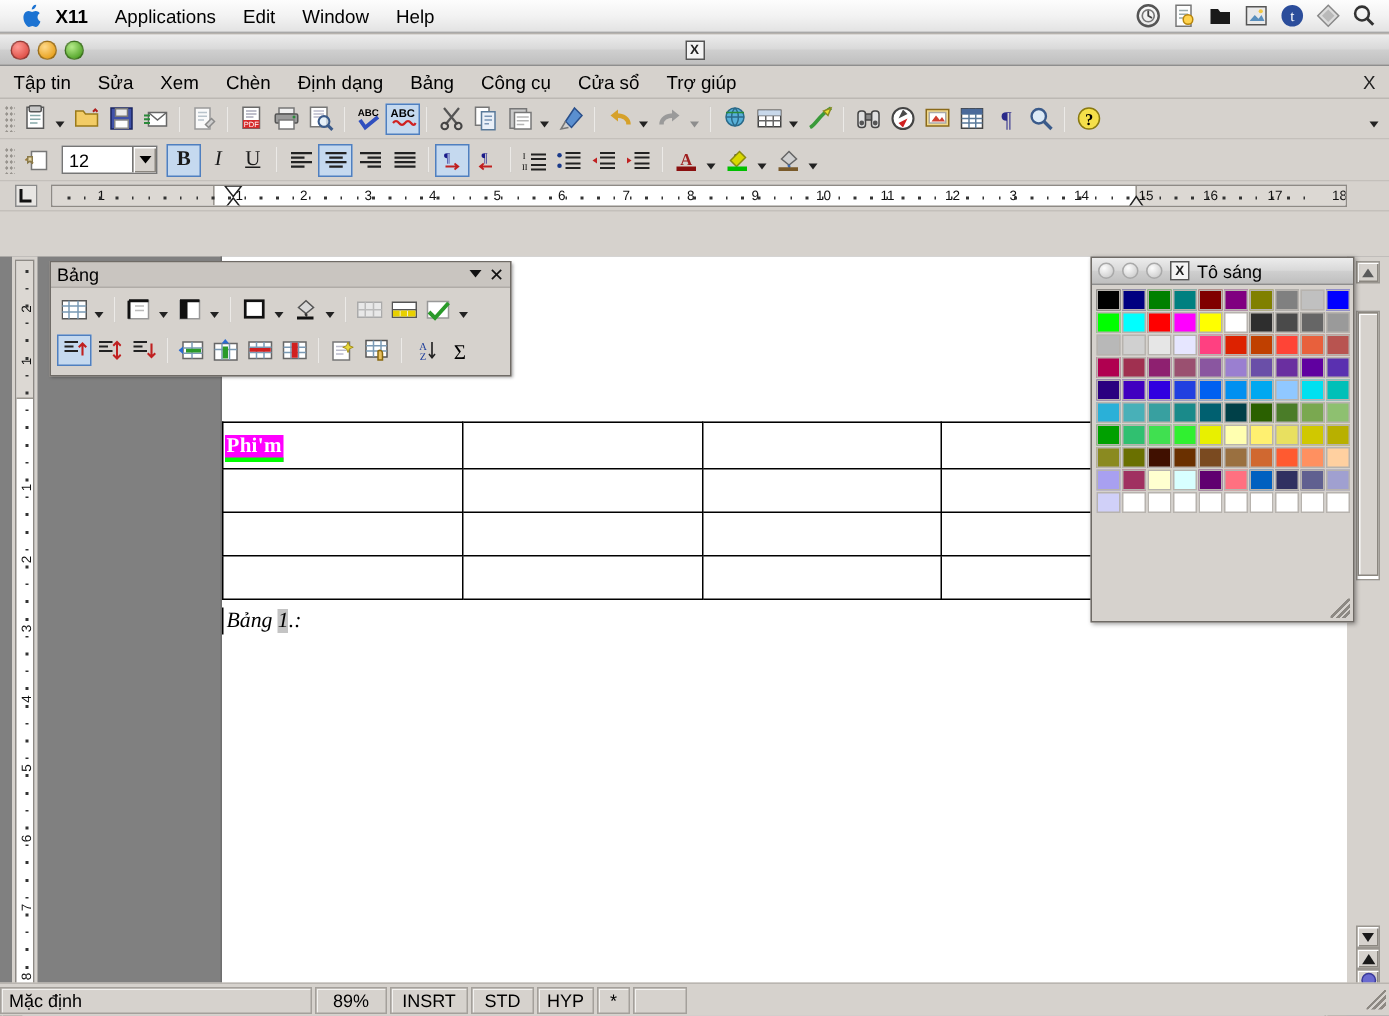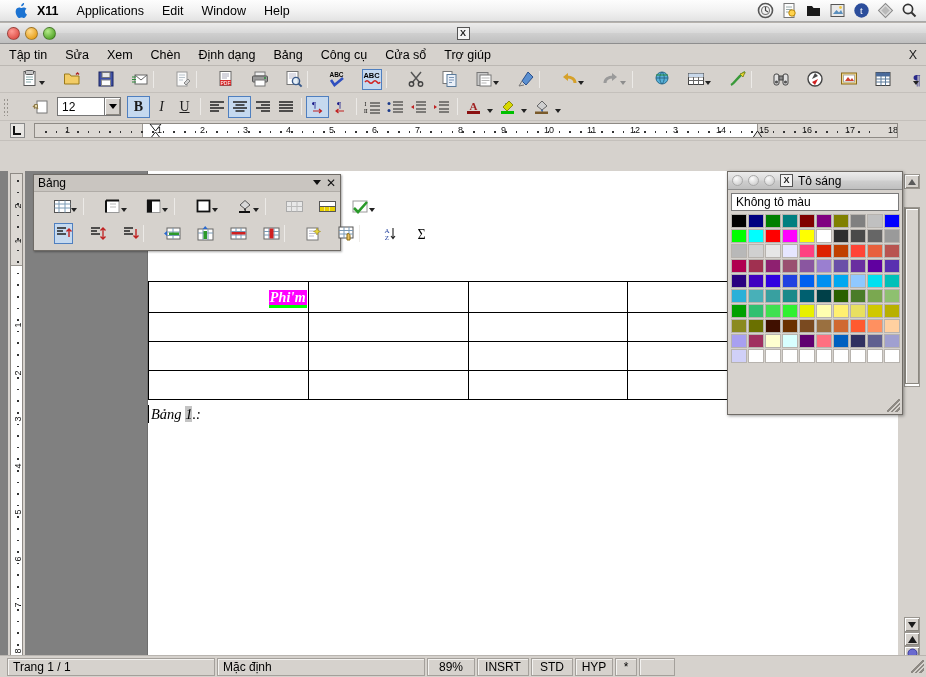--- a/index.html
+++ b/index.html
@@ -71,21 +71,21 @@
 
   
   .toolbar {
     height: 27px; background: #d6d2cd; display: flex; align-items: center;
     border-bottom: 1px solid #c4c0bb; padding-left: 3px; position: relative;
   }
   .grip { width: 7px; height: 18px; margin-right: 2px;
     background-image: radial-gradient(#8d8983 40%, transparent 42%);
     background-size: 3px 4px; opacity:.85; }
   .tbtn { width: 23px; height: 21px; display:flex; align-items:center; justify-content:center;
-          position: relative; margin-left: 16px; }
+          position: relative; }
   .tbtn.sel { background:#c5d9ef; border:1px solid #4f7fbf; }
   .tsep { width: 1px; height: 17px; background: #a6a29d; margin: 0 4px; border-right:1px solid #eceae7; }
   .caret { width:0; height:0; border-left:3.5px solid transparent; border-right:3.5px solid transparent;
            border-top:4px solid #222; margin: 2px 2px 0 0; }
   .caret.dim { border-top-color:#8d8d8d; }
   .tbtn-arrow { width: 11px; height: 22px; display:flex; align-items:flex-end; justify-content:center; padding-bottom:5px; }
 
   
   .combo {
     height: 19px; background: #fff; border: 1px solid #767676;
@@ -796,21 +796,21 @@
           </div>
       </div>
 
       <div class="page-top-shade"></div>
       <div class="page">
 
         <table class="doctable" style="width:650px;">
           <tbody>
               <tr>
             <td style="width:160px;">
-              <div style="text-align:right;line-height:27px;font-style:italic;">
+              <div style="text-align:left;line-height:27px;">
                 <span class="hl-text">Phi'm</span>
               </div>
             </td>
             <td style="width:160px;"></td>
             <td style="width:160px;"></td>
             <td style="width:170px;"></td>
           </tr>
           <tr>
             <td></td>
             <td></td>
@@ -1052,21 +1052,20 @@
 
     <div class="colorwin">
       <div class="cw-title">
         <span class="cw-dot"></span>
         <span class="cw-dot"></span>
         <span class="cw-dot"></span>
         <span class="xbadge">X</span>
         <span>Tô sáng</span>
       </div>
       <div class="cw-body">
-        <div class="nofill">Không tô màu</div>
         <div class="swatch-grid" id="swatches">
             <span class="sw" title="#000000" style="background: rgb(0, 0, 0);"></span>
             <span class="sw" title="#000080" style="background: rgb(0, 0, 128);"></span>
             <span class="sw" title="#008000" style="background: rgb(0, 128, 0);"></span>
             <span class="sw" title="#008080" style="background: rgb(0, 128, 128);"></span>
             <span class="sw" title="#800000" style="background: rgb(128, 0, 0);"></span>
             <span class="sw" title="#800080" style="background: rgb(128, 0, 128);"></span>
             <span class="sw" title="#808000" style="background: rgb(128, 128, 0);"></span>
             <span class="sw" title="#808080" style="background: rgb(128, 128, 128);"></span>
             <span class="sw" title="#c0c0c0" style="background: rgb(192, 192, 192);"></span>
@@ -1160,21 +1159,20 @@
             <span class="sw" title="#ffffff" style="background: rgb(255, 255, 255);"></span>
             <span class="sw" title="#ffffff" style="background: rgb(255, 255, 255);"></span>
             <span class="sw" title="#ffffff" style="background: rgb(255, 255, 255);"></span>
             <span class="sw" title="#ffffff" style="background: rgb(255, 255, 255);"></span>
           </div>
       </div>
       <span class="resize-grip"></span>
     </div>
 
     <div class="statusbar">
-      <span class="sfield" style="width:208px;margin-left:7px;">Trang 1 / 1</span>
       <span class="sfield" style="width:208px;">Mặc định</span>
       <span class="sfield center" style="width:48px;">89%</span>
       <span class="sfield center" style="width:52px;">INSRT</span>
       <span class="sfield center" style="width:42px;">STD</span>
       <span class="sfield center" style="width:38px;">HYP</span>
       <span class="sfield center" style="width:22px;">*</span>
       <span class="sfield center" style="width:36px;"></span>
       <span class="resize-grip" style="right:2px;bottom:4px;"></span>
     </div>
 

